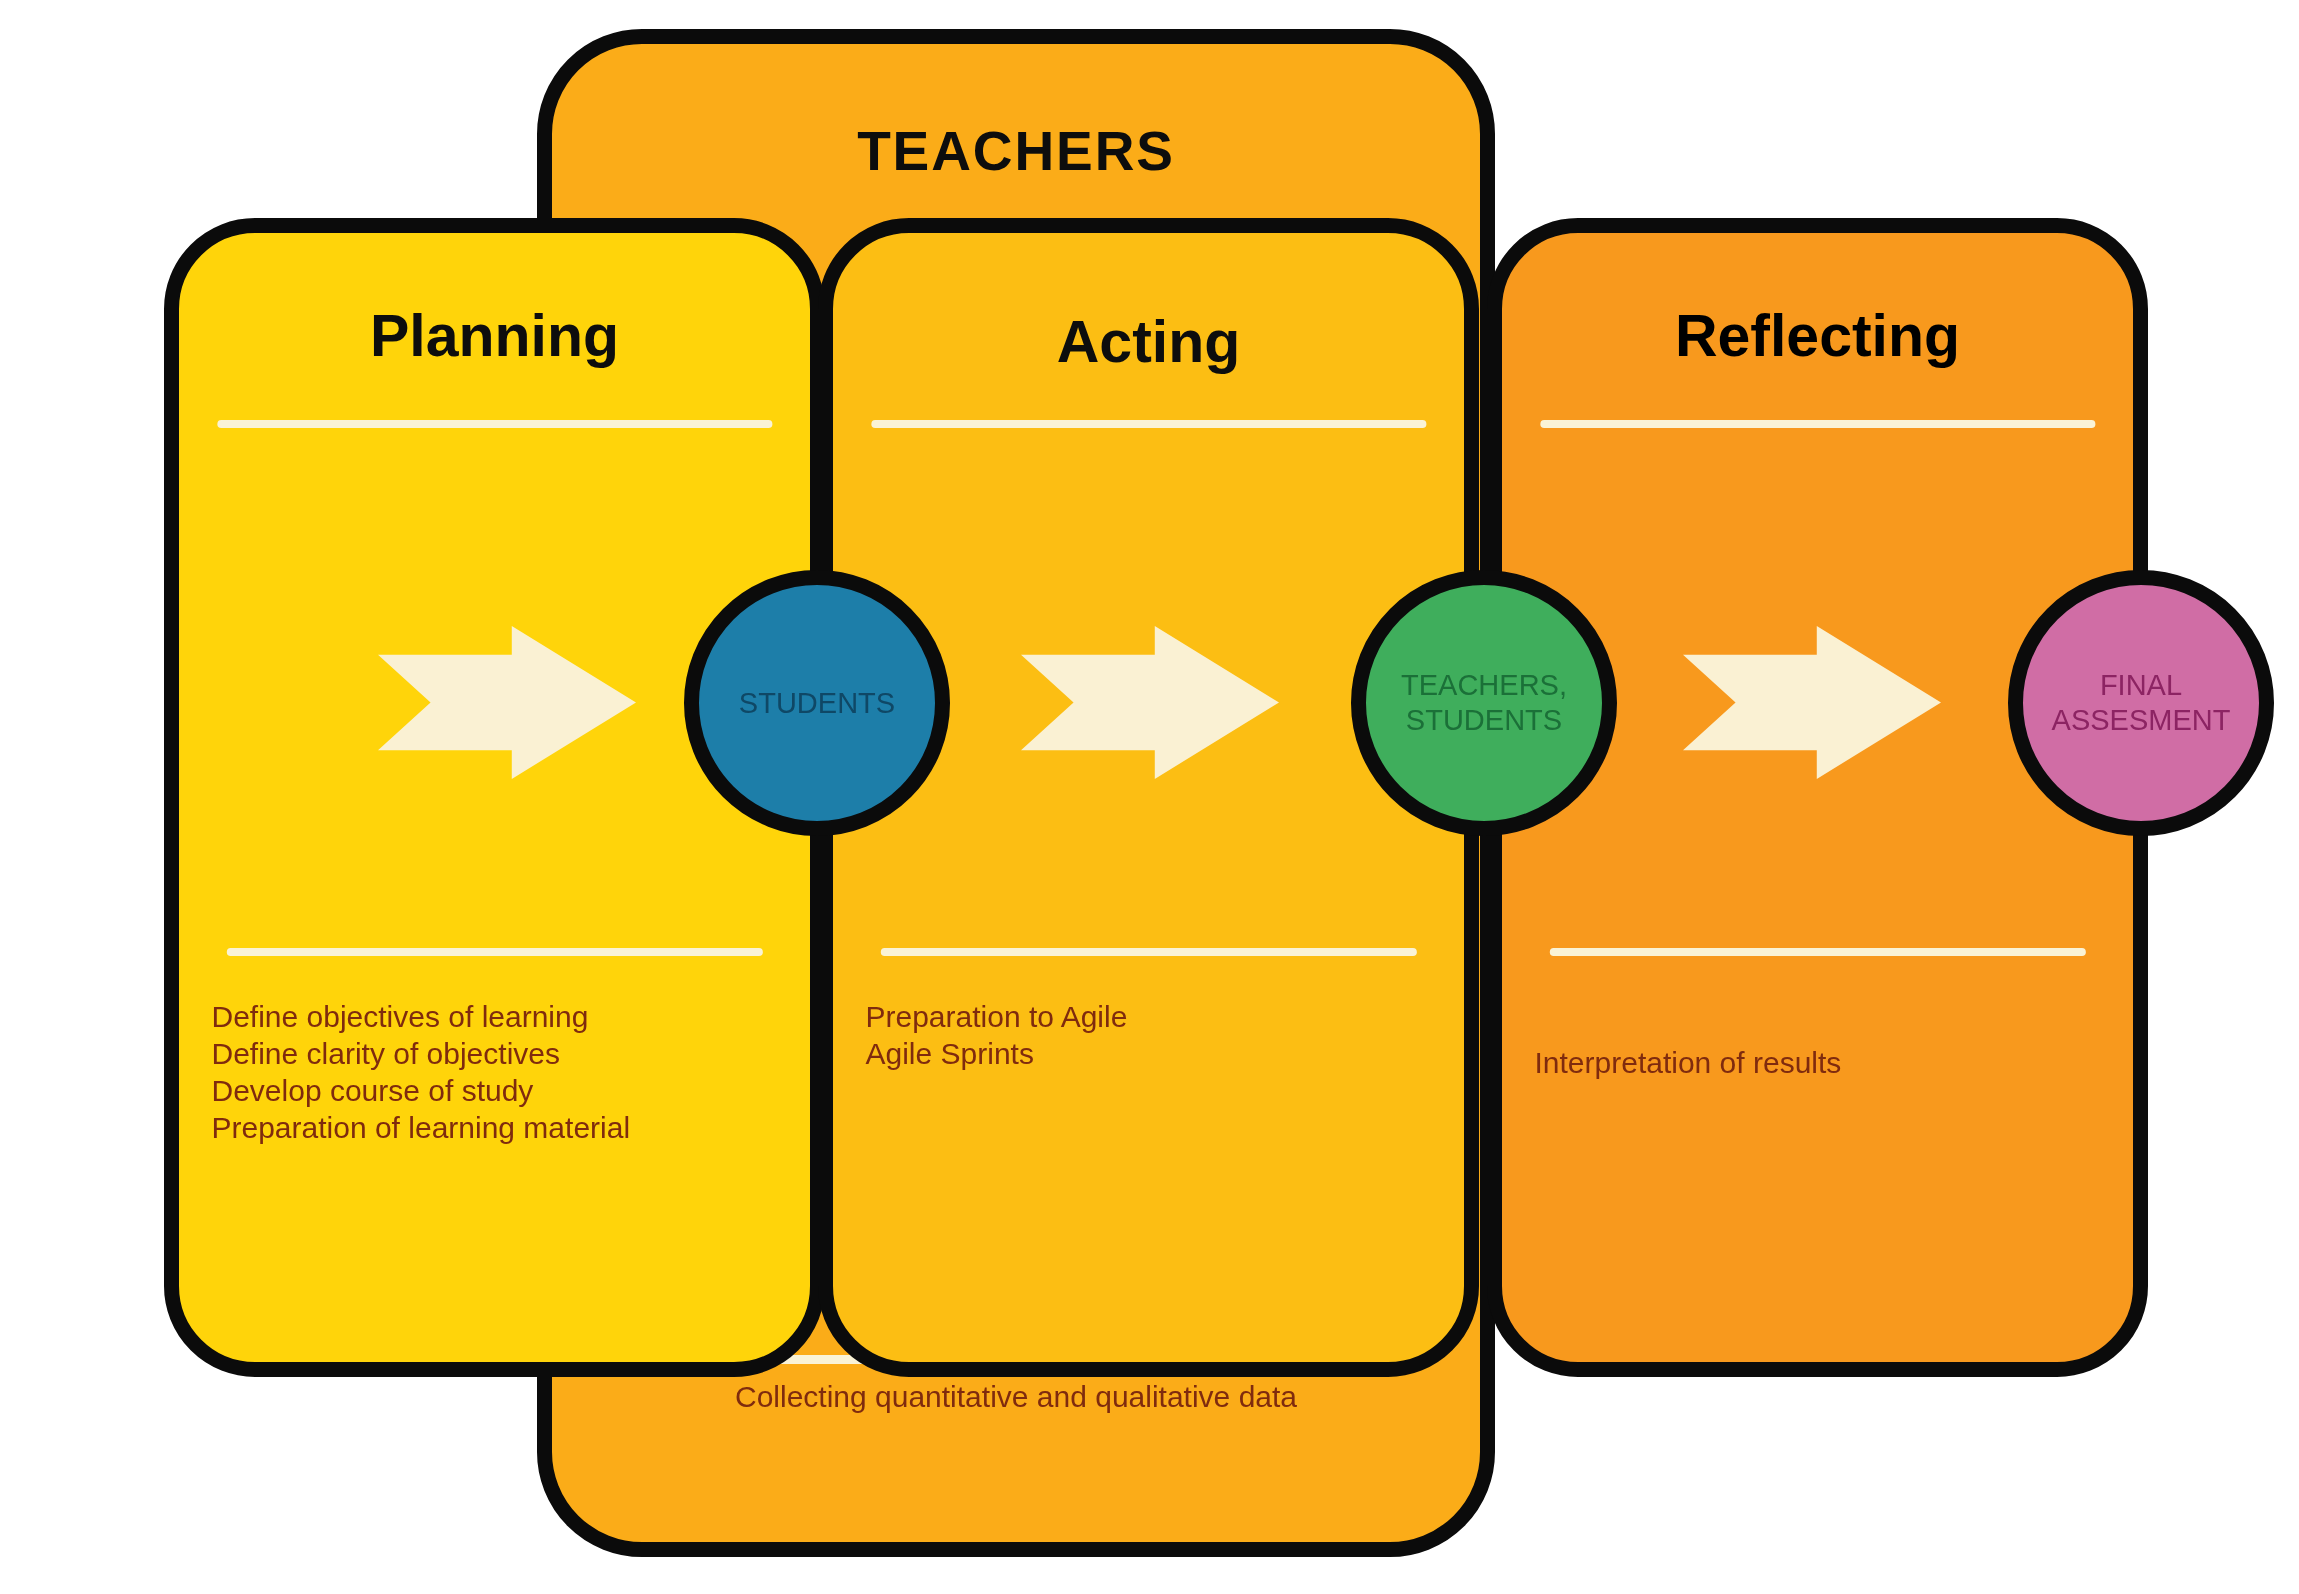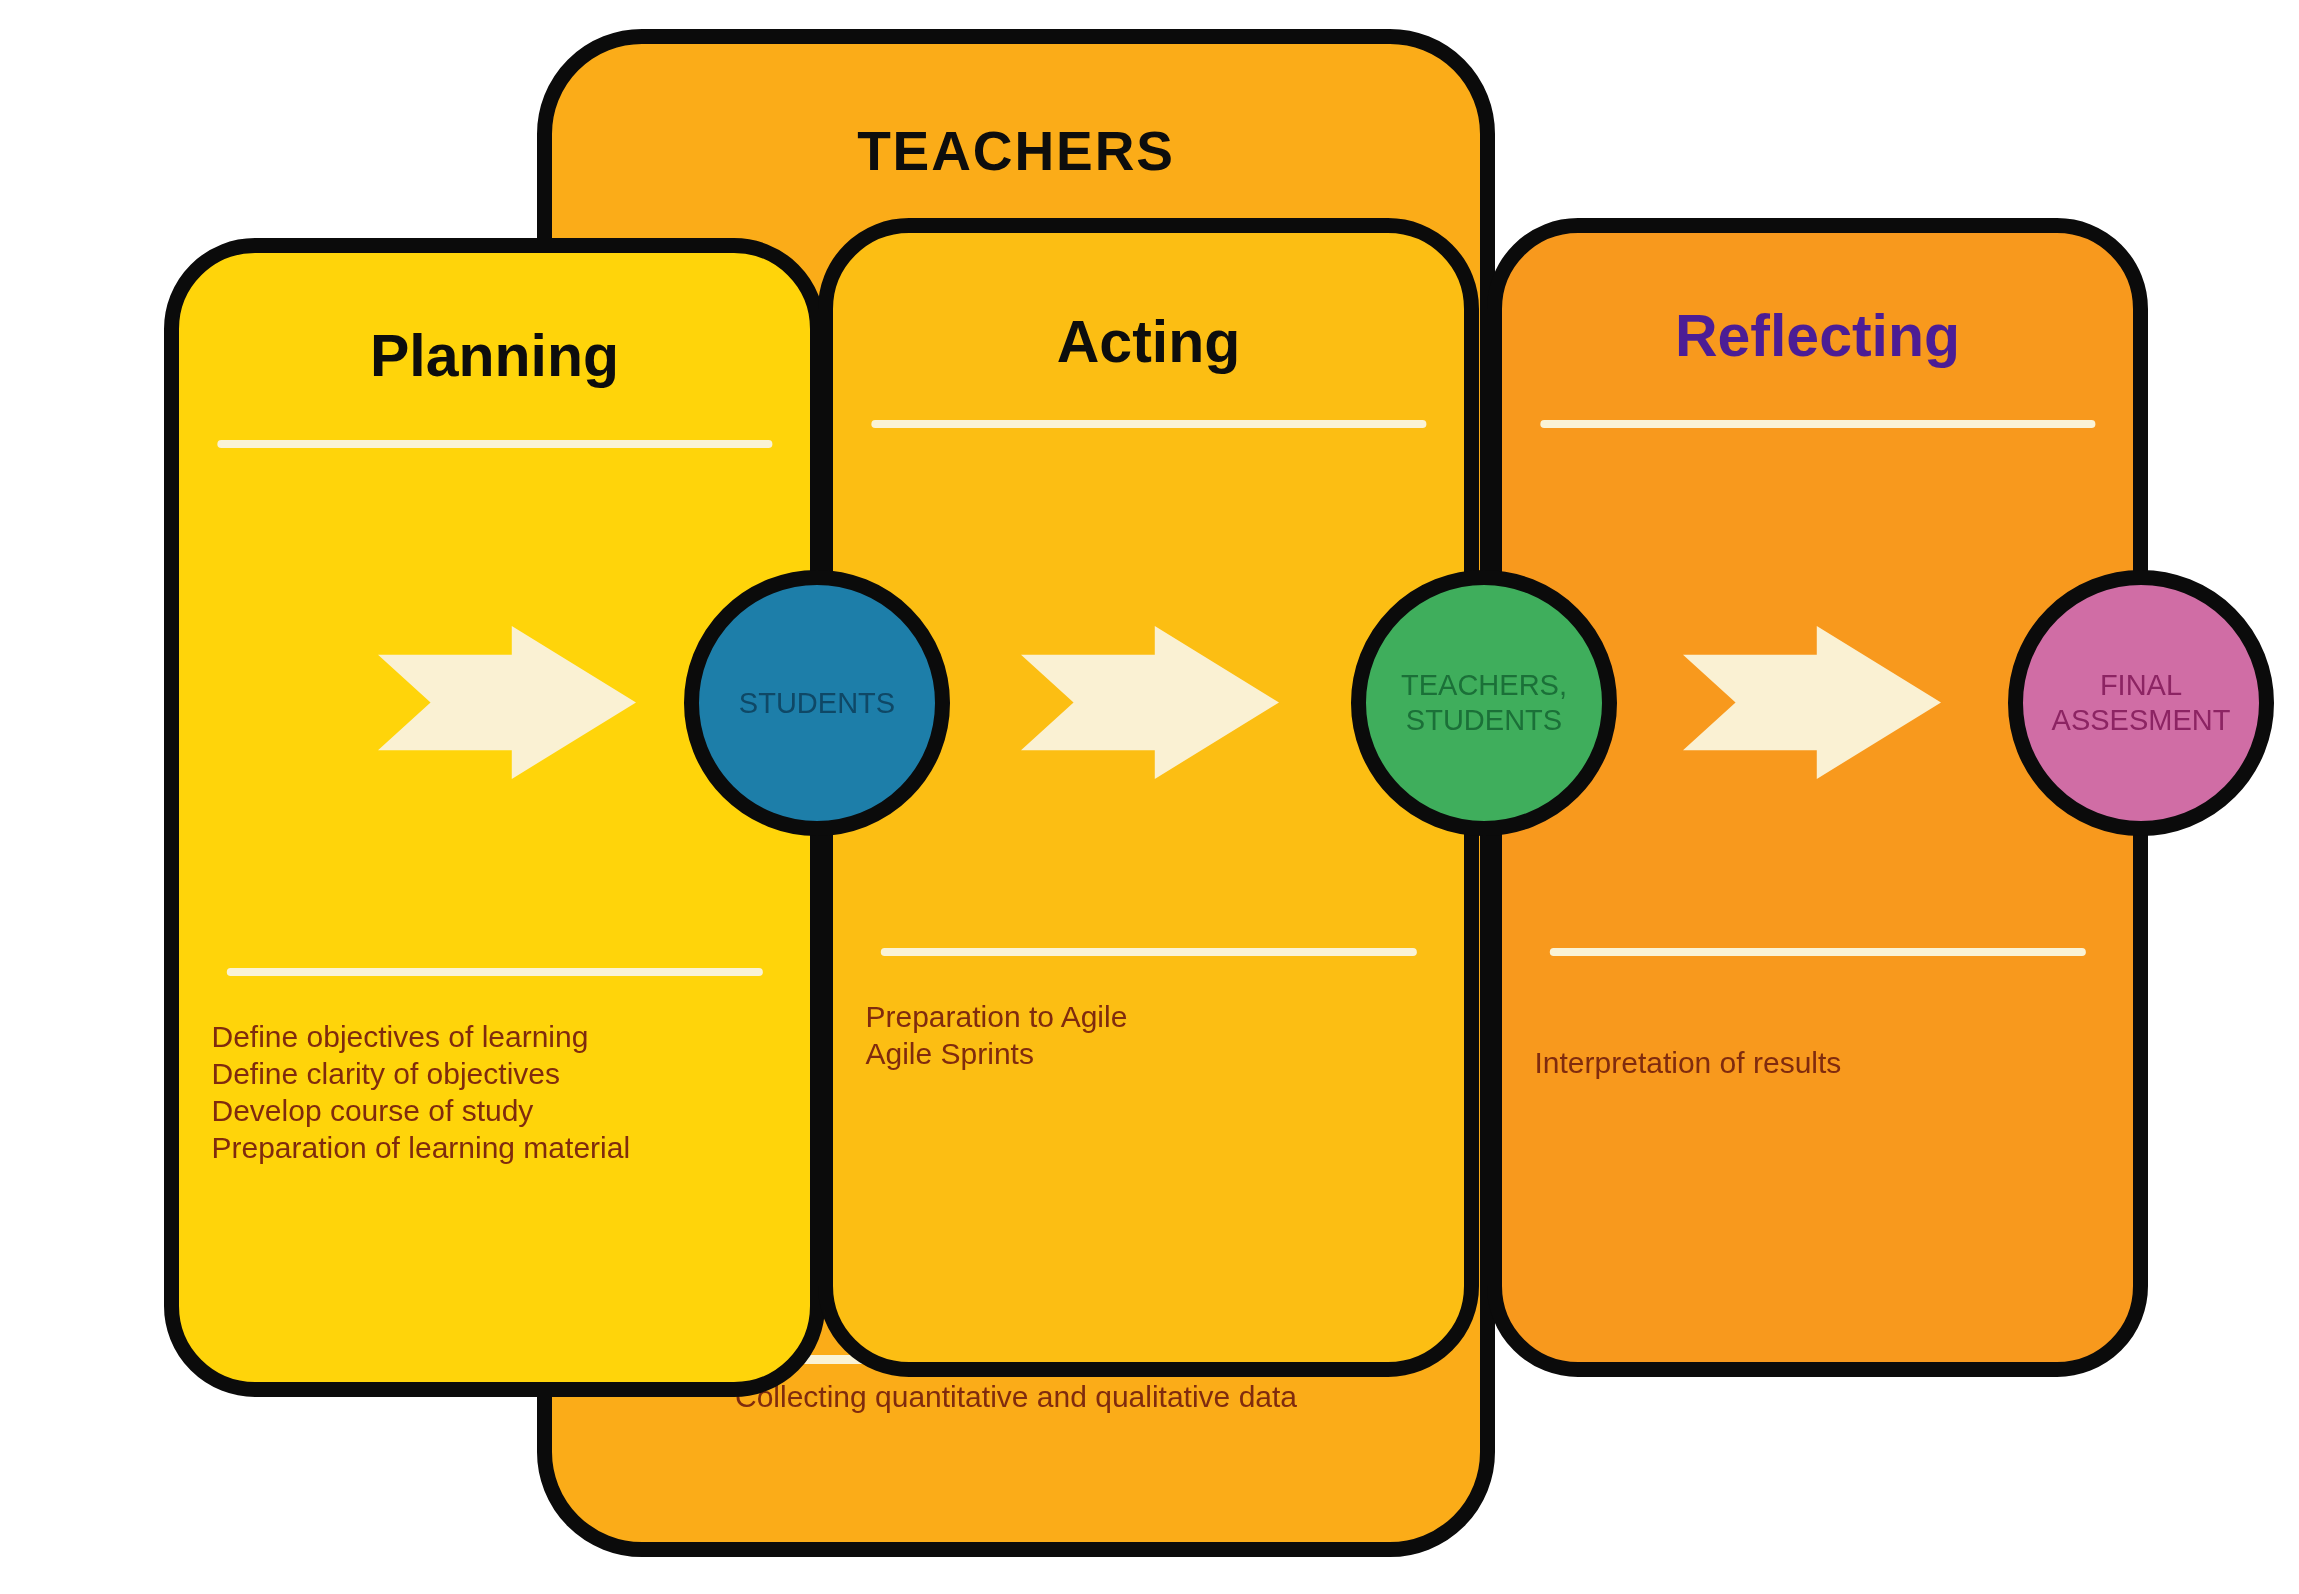--- a/index.html
+++ b/index.html
@@ -91,21 +91,21 @@
 <body>
 
 <div class="canvas">
 
   <section class="card observing" style="background-color: rgb(251, 172, 24);">
     <h1 class="obs-title" style="color: rgb(13, 13, 13);">TEACHERS</h1>
     <div class="obs-divider" style="background-color: rgb(250, 243, 214);"></div>
     <p class="obs-footer" style="color: rgb(127, 43, 14);">Collecting quantitative and qualitative data</p>
   </section>
 
-  <section class="card phase" id="planning" style="background-color: rgb(255, 212, 10); margin-top: 20px;">
+  <section class="card phase" id="planning" style="background-color: rgb(255, 212, 10);">
     <h2 class="phase-title" style="color: rgb(13, 13, 13);">Planning</h2>
     <div class="divider divider-a" style="background-color: rgb(250, 243, 214);"></div>
     <div class="divider divider-b" style="background-color: rgb(250, 243, 214);"></div>
     <div class="phase-items" style="color: rgb(127, 43, 14);">
       <div class="item">Define objectives of learning</div>
       <div class="item">Define clarity of objectives</div>
       <div class="item">Develop course of study</div>
       <div class="item">Preparation of learning material</div>
     </div>
   </section>
@@ -114,21 +114,21 @@
     <h2 class="phase-title" style="color: rgb(13, 13, 13); margin-top: 6px;">Acting</h2>
     <div class="divider divider-a" style="background-color: rgb(250, 243, 214);"></div>
     <div class="divider divider-b" style="background-color: rgb(250, 243, 214);"></div>
     <div class="phase-items" style="color: rgb(127, 43, 14);">
       <div class="item">Preparation to Agile</div>
       <div class="item">Agile Sprints</div>
     </div>
   </section>
 
   <section class="card phase" id="reflecting" style="background-color: rgb(248, 153, 29);">
-    <h2 class="phase-title" style="color: #4c1d95;">Reflecting</h2>
+    <h2 class="phase-title" style="color: #000000;">Reflecting</h2>
     <div class="divider divider-a" style="background-color: rgb(250, 243, 214);"></div>
     <div class="divider divider-b" style="background-color: rgb(250, 243, 214);"></div>
     <div class="phase-items" style="color: rgb(127, 43, 14);">
       <div class="item">Interpretation of results</div>
     </div>
   </section>
 
   <svg class="arrow" id="arrow-1" viewBox="0 0 270 160">
     <polygon points="0,30 140,30 140,0 270,80 140,160 140,130 0,130 55,80" style="fill: rgb(250, 241, 211);"></polygon>
   </svg>

